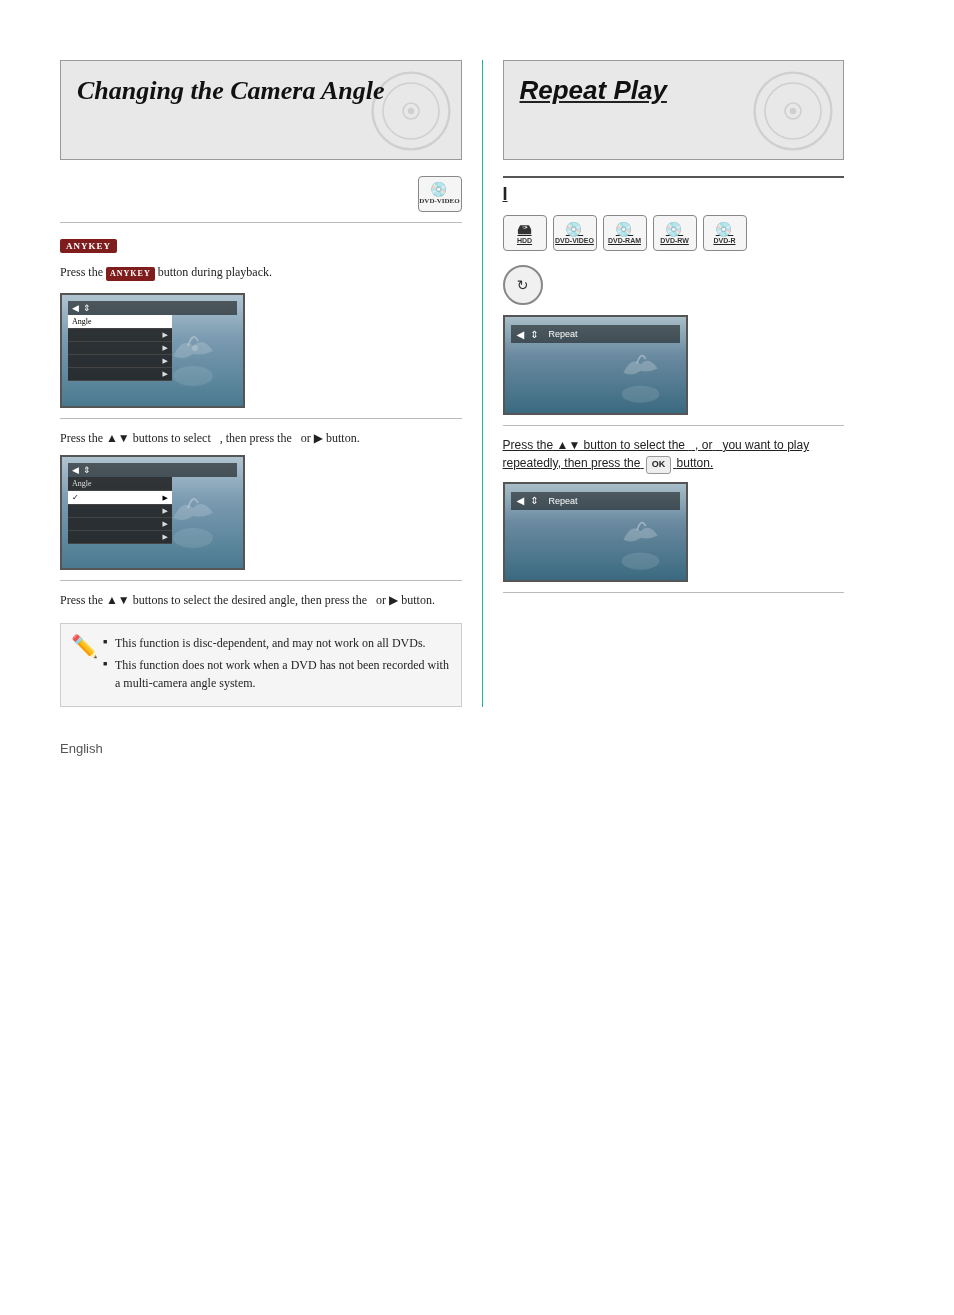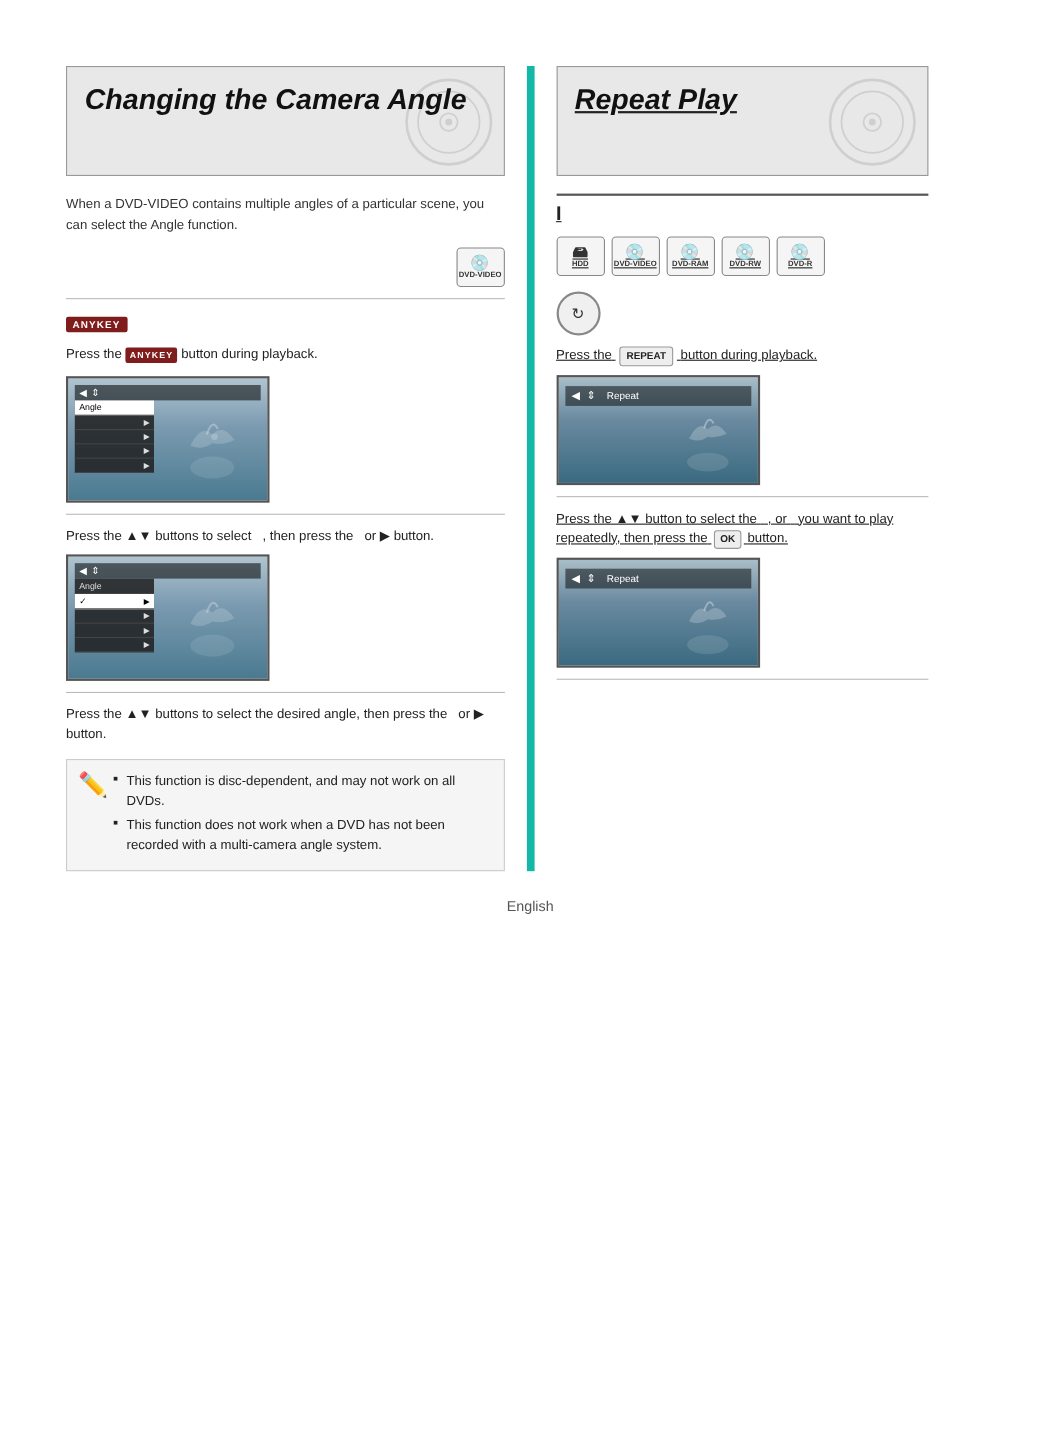--- a/index.html
+++ b/index.html
@@ -47,21 +47,22 @@
     
     .two-col {
       display: flex;
       gap: 0;
       width: 100%;
     }
 
     .col-left {
       flex: 1;
       padding-right: 20px;
-      border-right: 7px solid #14b8a6;
+      border-right: 1px solid #14b8a6;
+      font-family: Liberation Serif, serif;
     }
 
     .col-right {
       flex: 1;
       padding-left: 20px;
       text-decoration: underline;
     }
 
     
     .section-header {
@@ -160,21 +161,21 @@
       padding: 2px 4px;
       display: flex;
       align-items: center;
       gap: 4px;
     }
 
     .mock-screen .menu-list {
       position: absolute;
       top: 20px;
       left: 6px;
-      width: 72px;
+      width: 104px;
       background: rgba(30,30,30,0.85);
     }
 
     .mock-screen .menu-item {
       display: flex;
       align-items: center;
       justify-content: space-between;
       padding: 2px 4px;
       color: #ddd;
       font-size: 8px;
@@ -286,22 +287,22 @@
       writing-mode: vertical-lr;
       transform: rotate(180deg);
       font-size: 15px;
       font-weight: bold;
       color: #444;
       letter-spacing: 3px;
     }
 
     
     .footer {
-      text-align: center;
-      margin-top: 24px;
+      text-align: left;
+      margin-top: 34px;
       font-size: 13px;
       color: #555;
     }
 
     .repeat-icon {
       display: inline-flex;
       flex-direction: column;
       align-items: center;
       justify-content: center;
       width: 40px;
@@ -376,21 +377,20 @@
         <div class="disc-watermark">
           <svg viewBox="0 0 100 100" xmlns="http://www.w3.org/2000/svg">
             <circle cx="50" cy="50" r="48" fill="none" stroke="#888" stroke-width="3"></circle>
             <circle cx="50" cy="50" r="35" fill="none" stroke="#888" stroke-width="2"></circle>
             <circle cx="50" cy="50" r="10" fill="none" stroke="#888" stroke-width="2"></circle>
             <circle cx="50" cy="50" r="4" fill="#888"></circle>
           </svg>
         </div>
       </div>
 
-      <p class="intro-text">When a DVD-VIDEO contains multiple angles of a particular scene, you can select the Angle function.</p>
 
       <div style="display:flex; justify-content:flex-end; margin-bottom:6px;">
         <div class="badge">
           <span class="badge-icon">💿</span>
           <span>DVD-VIDEO</span>
         </div>
       </div>
 
       <hr class="divider">
 
@@ -539,25 +539,20 @@
           <div class="badge">
             <span class="badge-icon">💿</span>
             <span>DVD-R</span>
           </div>
         </div>
 
         <div style="margin:8px 0 4px 0;">
           <div class="repeat-icon">↻</div>
         </div>
 
-        <p class="step-text">
-          <span>Press the</span>
-          <span style="display:inline-block;background:#eee;border:1px solid #999;border-radius:3px;padding:1px 6px;font-size:9px;font-weight:bold;margin:0 3px;">REPEAT</span>
-          <span>button during playback.</span>
-        </p>
 
         <div class="mock-screen-sm">
           <div class="repeat-bar">
             <span class="rb-icon">◀</span>
             <span class="rb-arrows">⇕</span>
             <span style="color:#fff;font-size:9px;margin-left:4px;">Repeat</span>
           </div>
           <svg style="position:absolute;right:8px;bottom:6px;width:75px;height:60px;" viewBox="0 0 80 70">
             <ellipse cx="40" cy="55" rx="22" ry="10" fill="rgba(255,255,255,0.12)"></ellipse>
             <path d="M20,30 Q30,10 40,20 Q50,10 60,25 Q50,30 40,28 Q30,35 20,30Z" fill="rgba(255,255,255,0.22)"></path>

